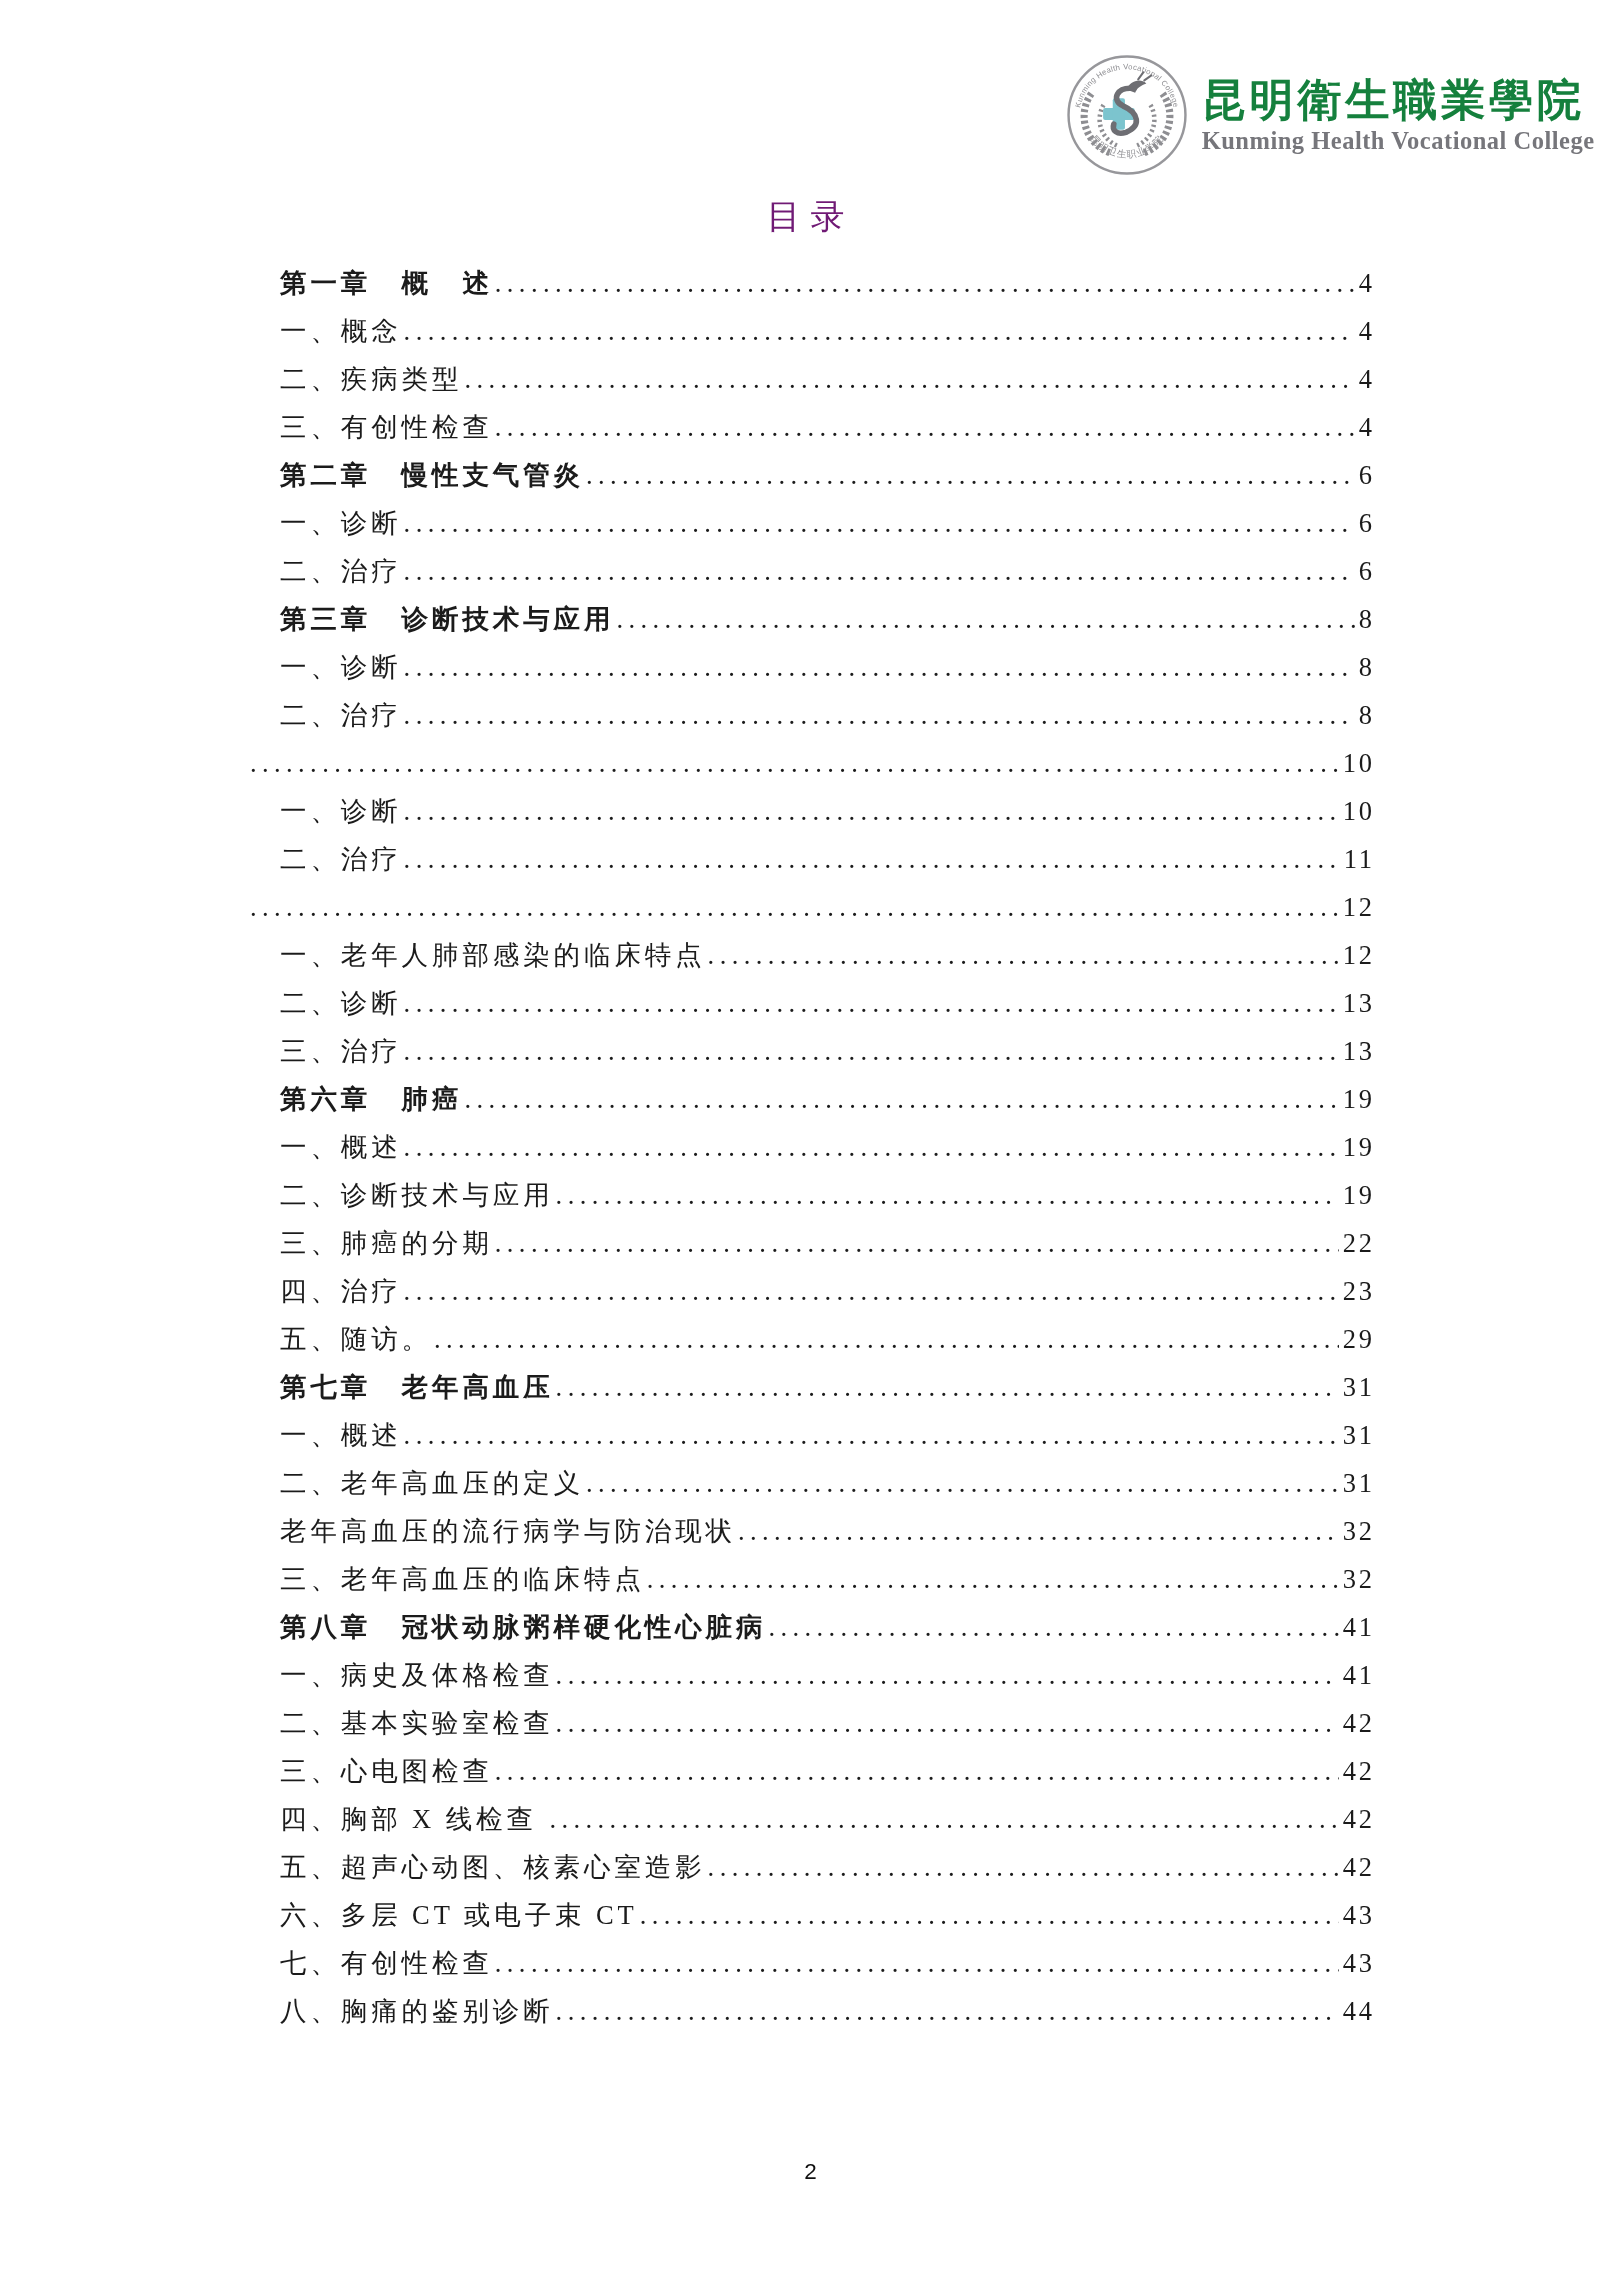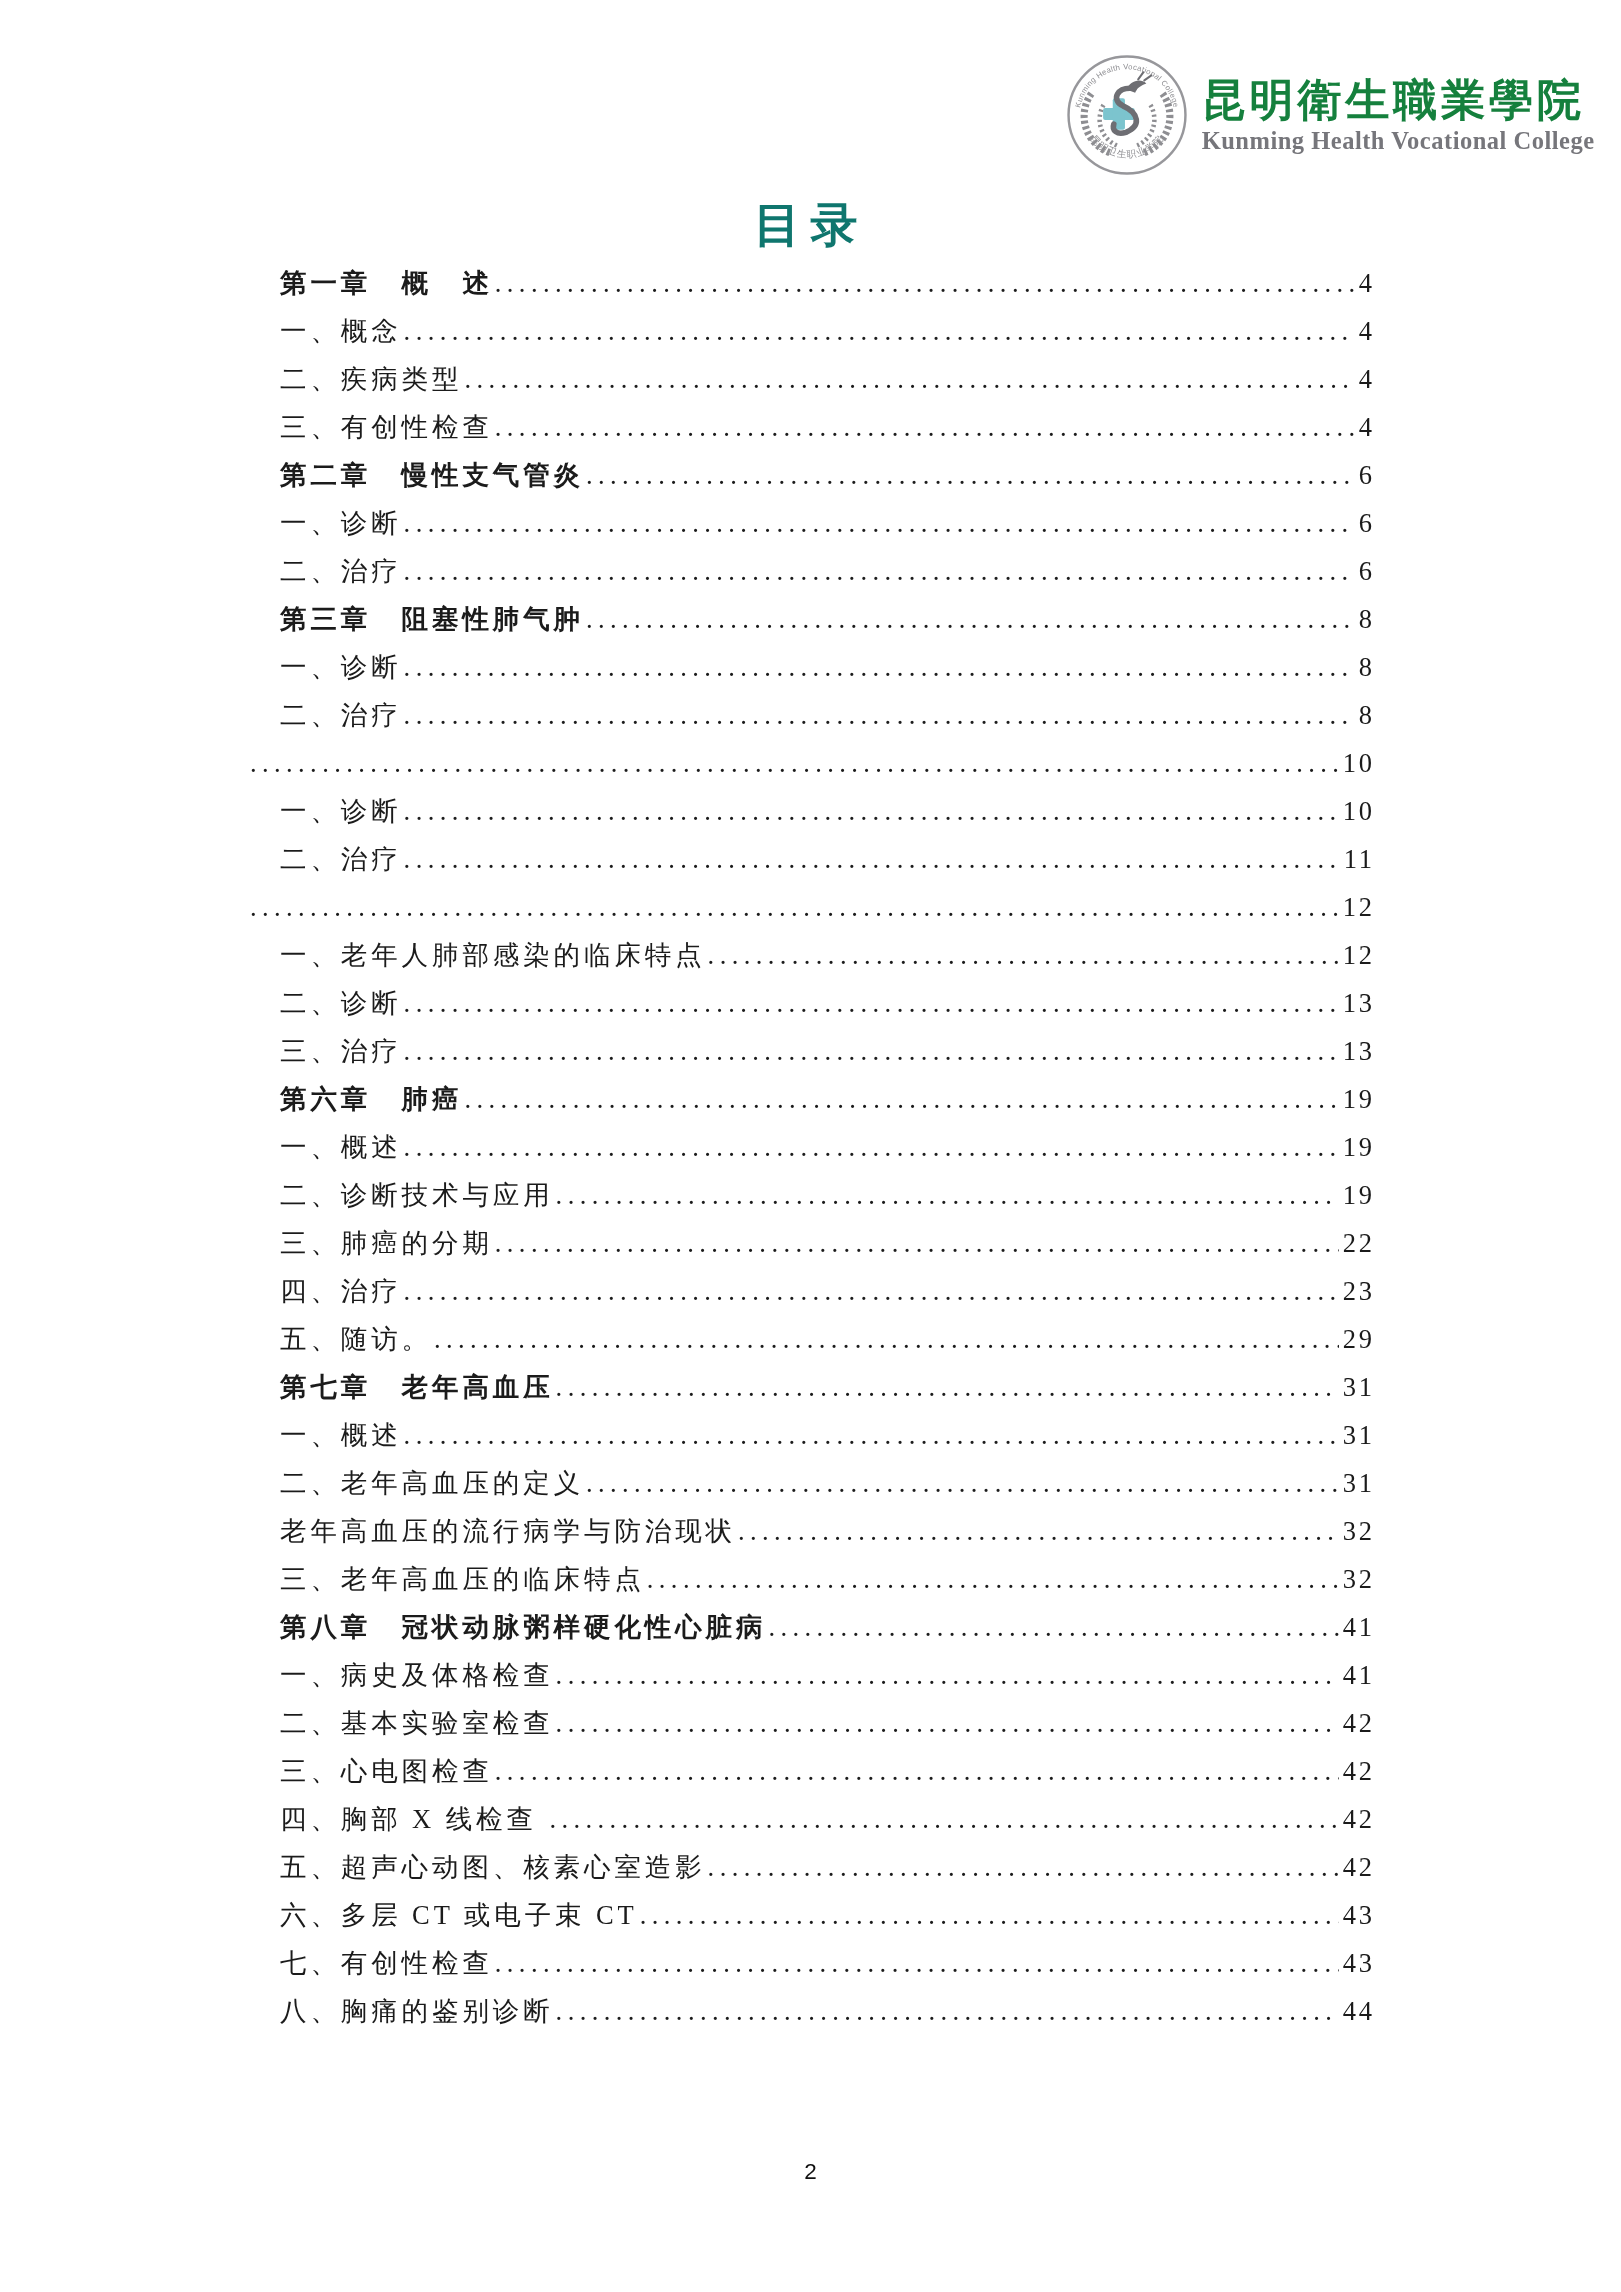--- a/index.html
+++ b/index.html
@@ -27,22 +27,22 @@
   .brand-english{
     margin-top:2px;
     font-size:24.5px;font-weight:bold;color:#76767b;
     letter-spacing:0.5px;white-space:nowrap;
     font-family:"Liberation Serif","DejaVu Serif",serif;
   }
   
   .doc-title{
     position:absolute;top:194px;left:0;right:0;
     text-align:center;
-    font-size:47px;font-weight:bold;letter-spacing:9.8px;
-    color:#0f766e;
+    font-size:34px;font-weight:normal;letter-spacing:9.8px;
+    color:#701a75;
   }
   
   .toc{
     position:absolute;top:259px;left:248px;width:1127px;
   }
   .toc-row{
     display:flex;align-items:baseline;
     height:48px;line-height:48px;
     font-size:26.5px;
     cursor:default;
@@ -142,21 +142,21 @@
         <span class="toc-label">一、诊断</span>
         <span class="toc-dots">............................................................................................................................................................................................................................</span>
         <span class="toc-page">6</span>
       </div>
       <div class="toc-row">
         <span class="toc-label">二、治疗</span>
         <span class="toc-dots">............................................................................................................................................................................................................................</span>
         <span class="toc-page">6</span>
       </div>
       <div class="toc-row level-1">
-        <span class="toc-label">第三章　阻塞性肺气肿</span>
+        <span class="toc-label">第三章　诊断技术与应用</span>
         <span class="toc-dots">............................................................................................................................................................................................................................</span>
         <span class="toc-page">8</span>
       </div>
       <div class="toc-row">
         <span class="toc-label">一、诊断</span>
         <span class="toc-dots">............................................................................................................................................................................................................................</span>
         <span class="toc-page">8</span>
       </div>
       <div class="toc-row">
         <span class="toc-label">二、治疗</span>

